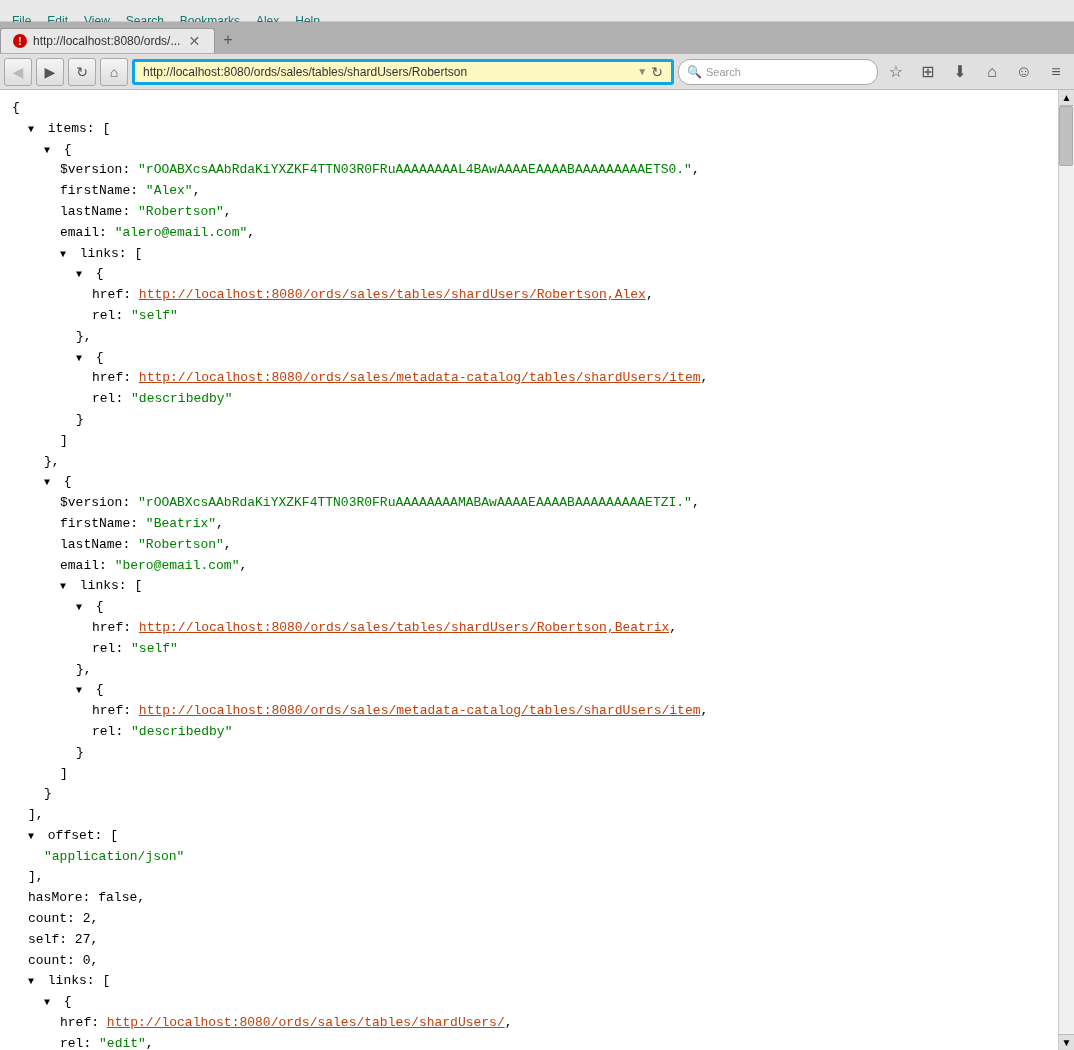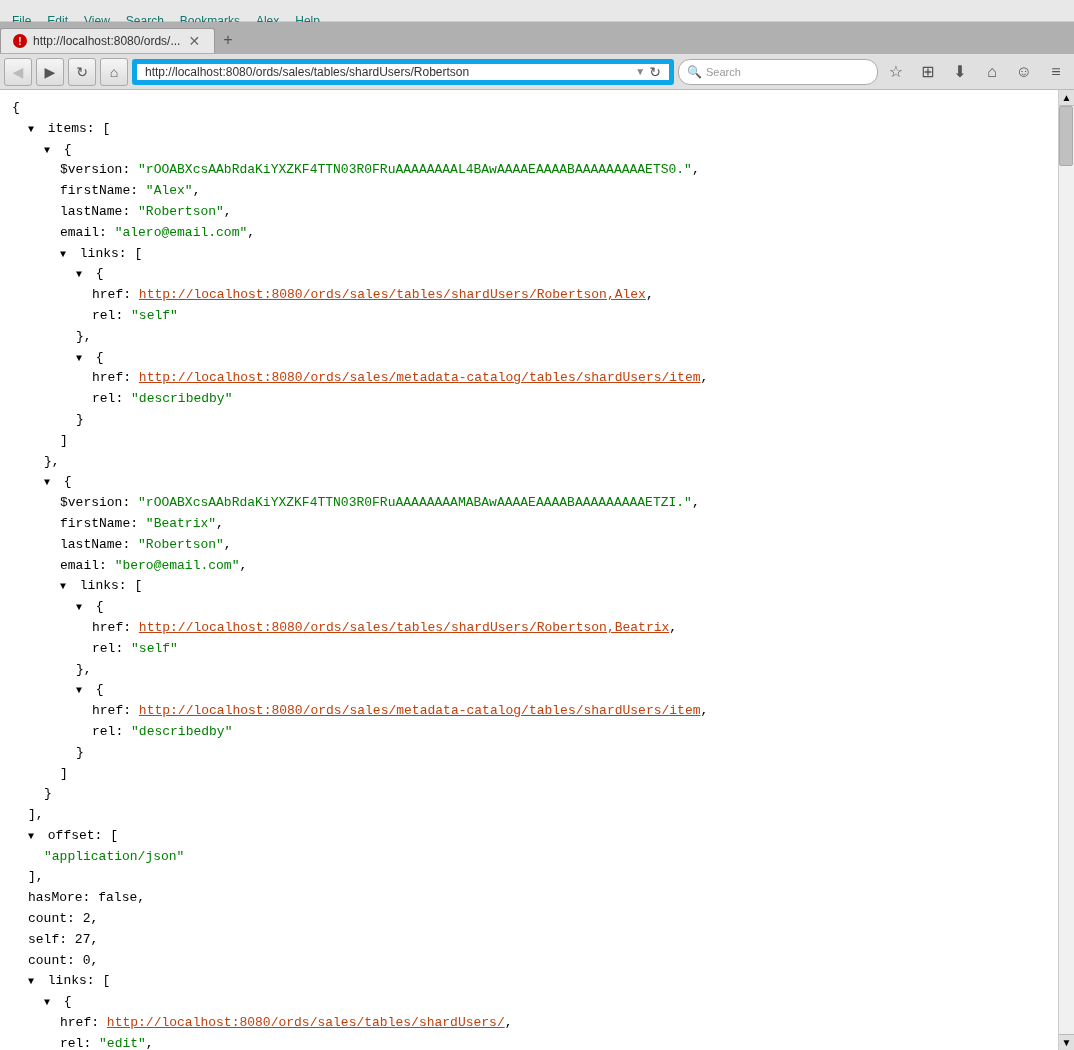--- a/index.html
+++ b/index.html
@@ -18,21 +18,21 @@
     .tab .favicon { width: 14px; height: 14px; background: #cc0000; border-radius: 50%; display: inline-block; flex-shrink: 0; position: relative; }
     .tab .favicon::after { content: '!'; color: white; font-size: 10px; font-weight: bold; position: absolute; top: 50%; left: 50%; transform: translate(-50%, -50%); }
     .tab-label { font-size: 12px; color: #333; flex: 1; overflow: hidden; text-overflow: ellipsis; white-space: nowrap; }
     .tab-close { font-size: 14px; color: #666; cursor: pointer; padding: 0 2px; }
     .tab-add { padding: 4px 8px; font-size: 16px; color: #555; cursor: pointer; }
 
     
     .navbar { background: #e0e0e0; display: flex; align-items: center; height: 36px; padding: 0 4px; gap: 4px; border-bottom: 1px solid #bbb; }
     .nav-btn { width: 28px; height: 28px; display: flex; align-items: center; justify-content: center; background: linear-gradient(to bottom, #f5f5f5, #ddd); border: 1px solid #aaa; border-radius: 3px; cursor: pointer; font-size: 14px; color: #555; }
     .nav-btn.disabled { color: #bbb; cursor: default; }
-    .url-bar { flex: 1; height: 26px; border: 5px solid #0ea5e9; border-radius: 3px; padding: 0 8px; font-size: 12px; background: #ffffff; display: flex; align-items: center; position: relative; }
+    .url-bar { flex: 1; height: 26px; border: 3px solid #0ea5e9; border-radius: 3px; padding: 0 8px; font-size: 12px; background: #fef9c3; display: flex; align-items: center; position: relative; }
     .url-text { font-size: 12px; color: #333; flex: 1; }
     .url-dropdown { color: #888; font-size: 10px; margin-right: 4px; }
     .url-refresh { color: #555; font-size: 14px; }
     .search-bar { width: 200px; height: 26px; border: 1px solid #aaa; border-radius: 12px; padding: 0 8px; font-size: 12px; background: white; display: flex; align-items: center; gap: 4px; }
     .search-icon { color: #888; font-size: 12px; }
     .search-text { color: #999; font-size: 11px; }
     .nav-icon-btn { width: 28px; height: 28px; display: flex; align-items: center; justify-content: center; cursor: pointer; font-size: 16px; color: #555; }
 
     
     .content-area { background: white; flex: 1; display: flex; overflow: hidden; }

